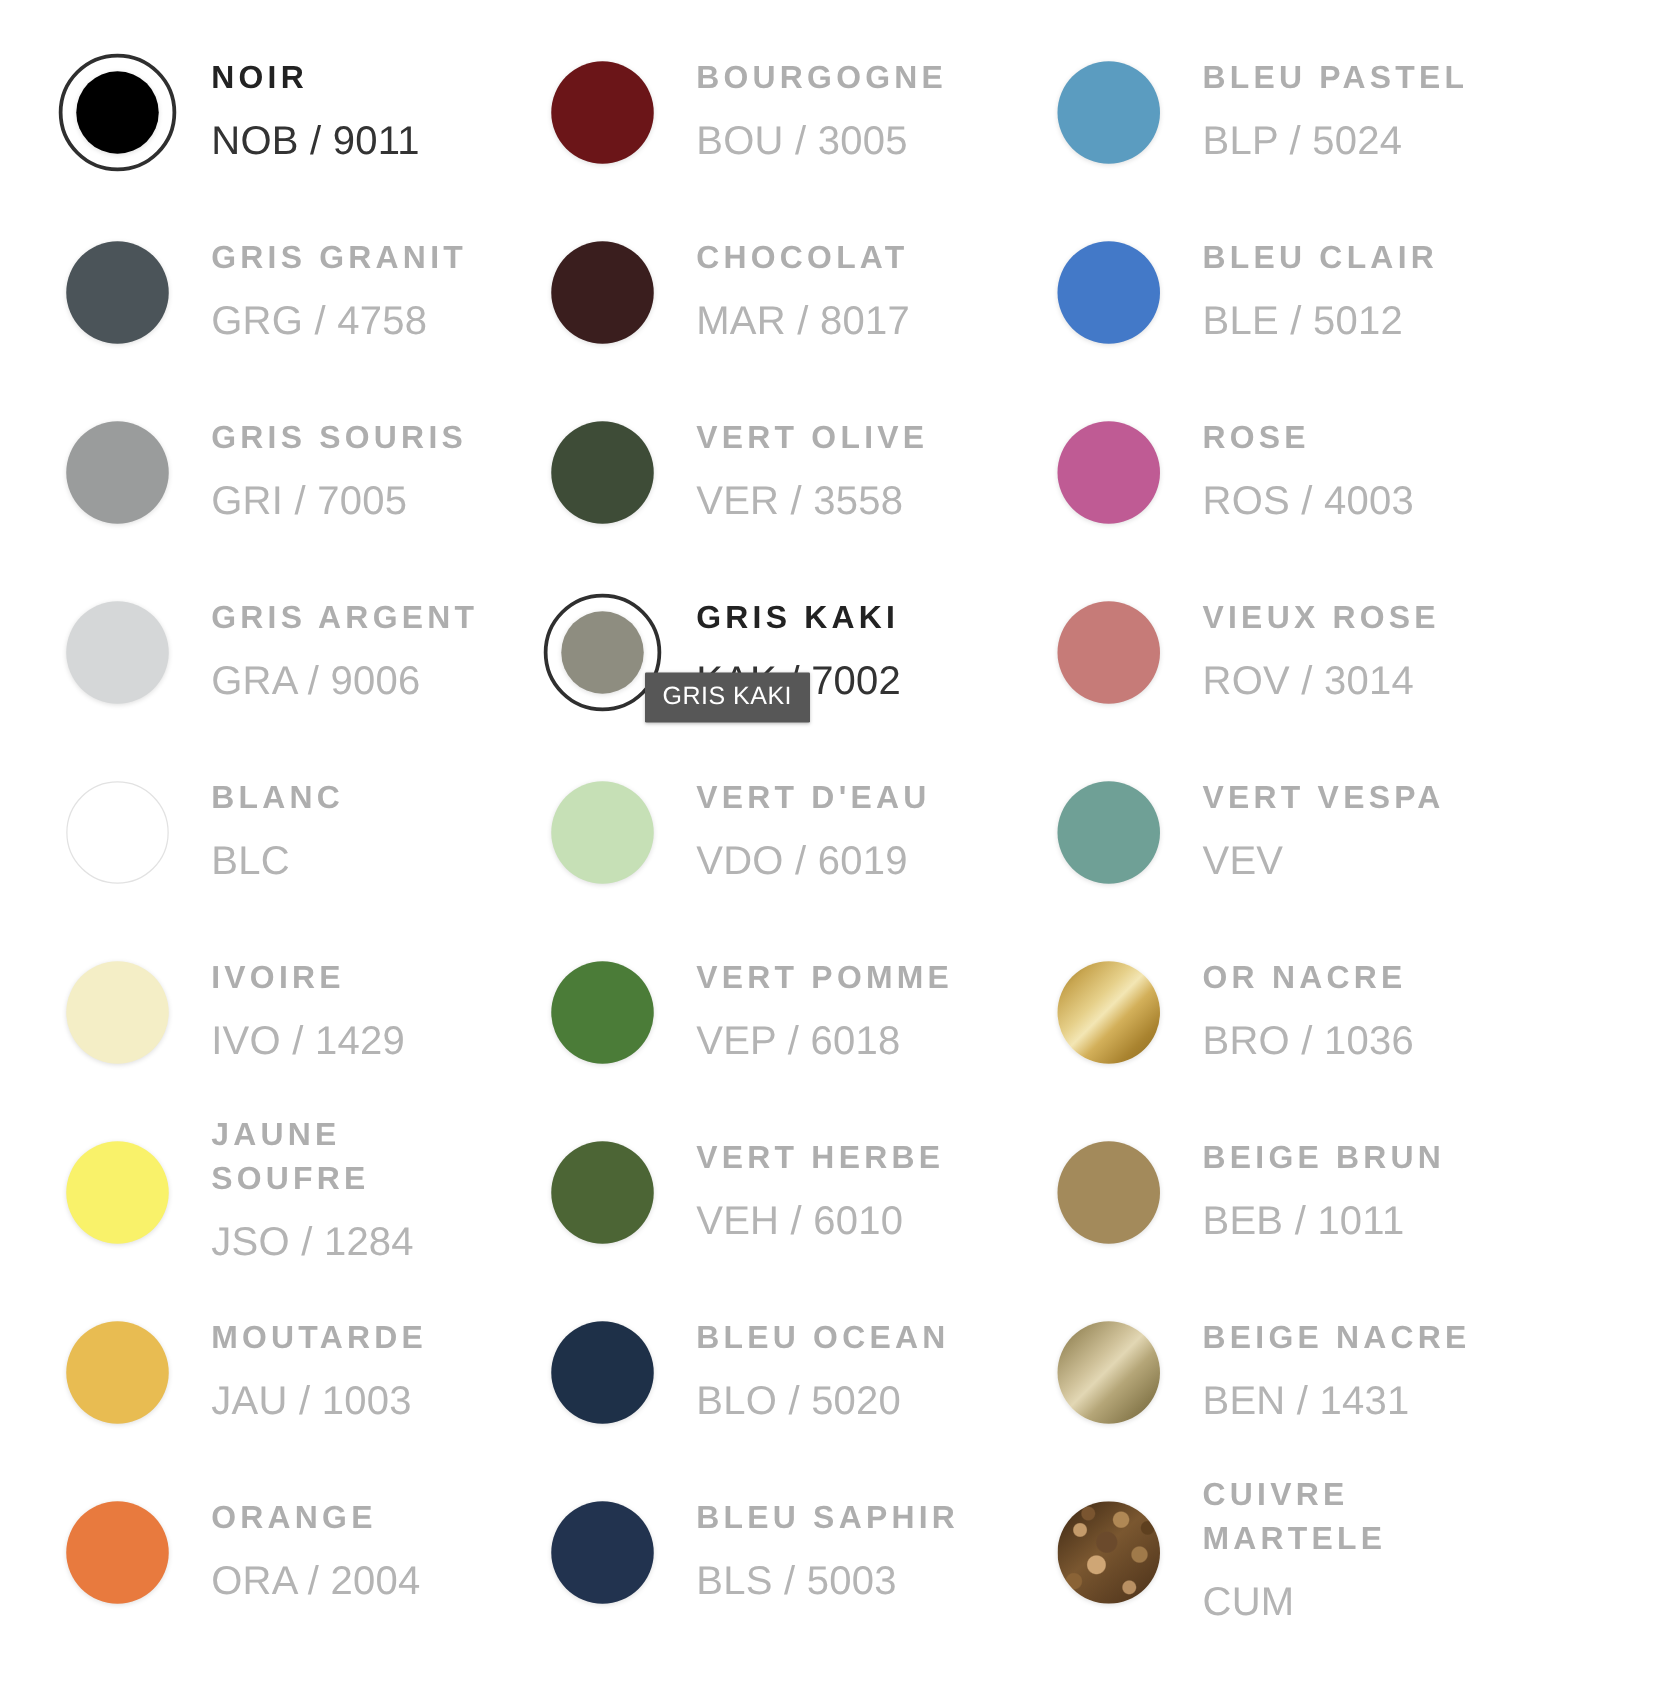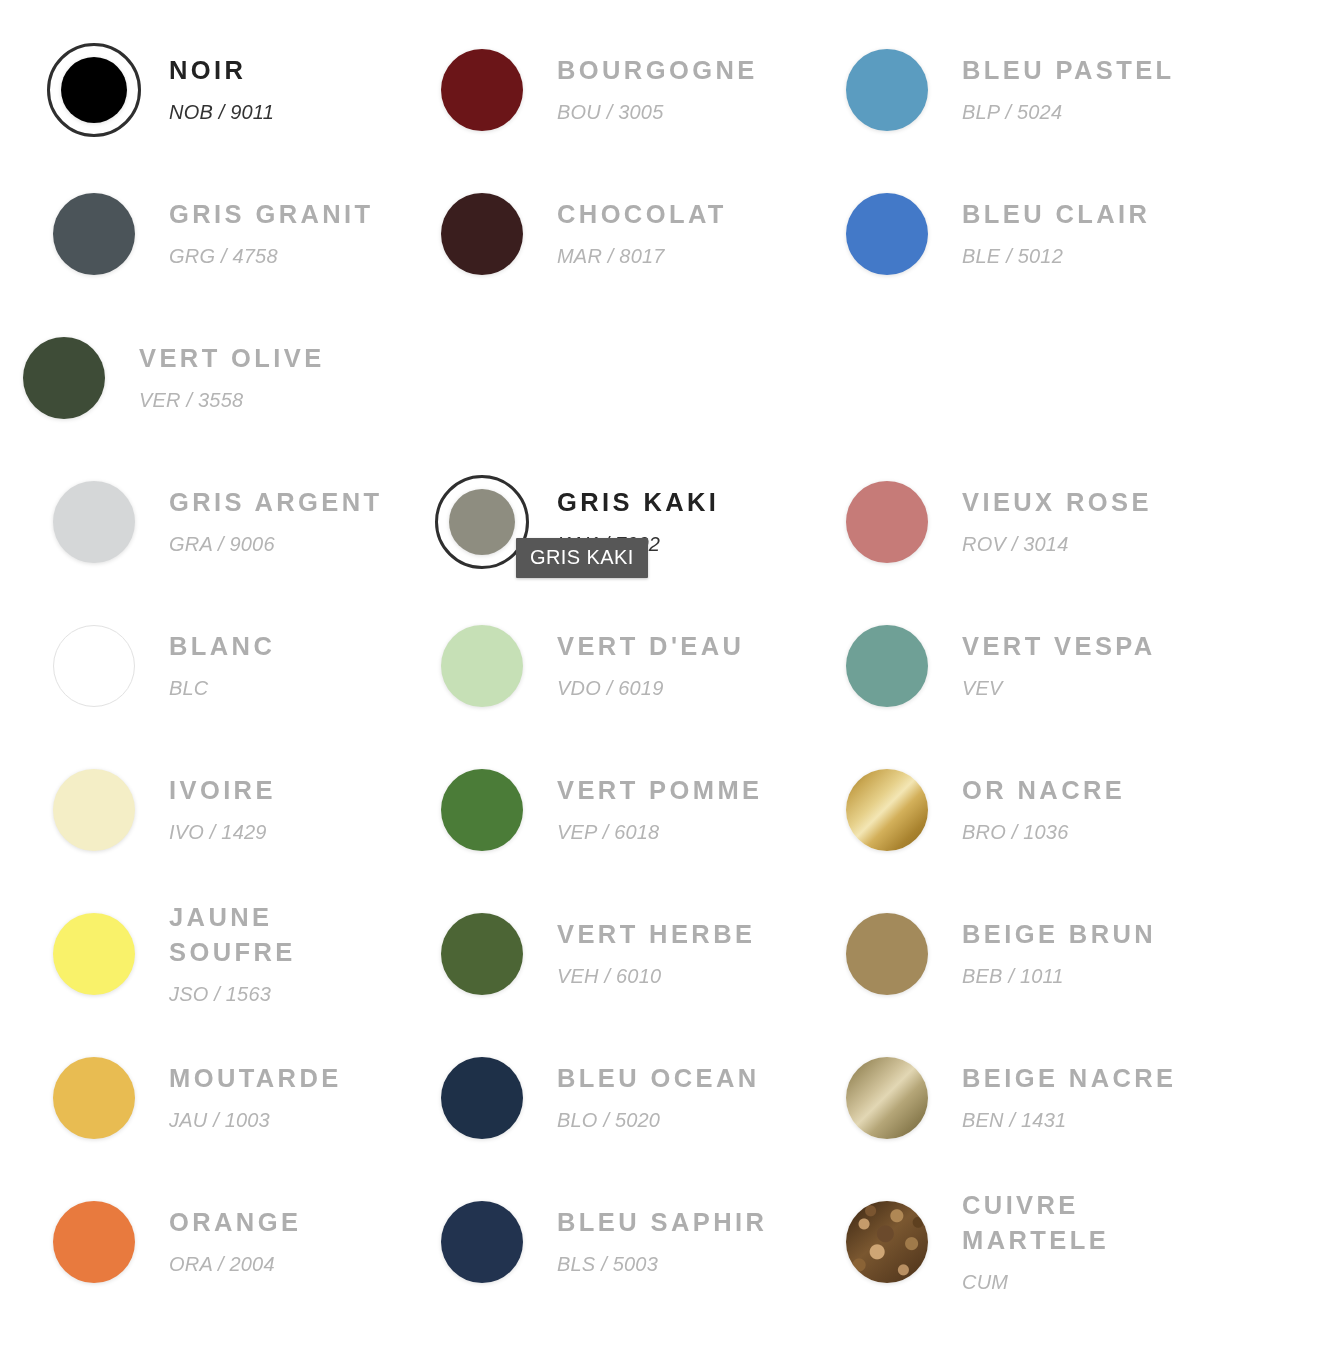--- a/index.html
+++ b/index.html
@@ -75,26 +75,25 @@
   .color-name {
     font-size: 25.5px;
     font-weight: bold;
     letter-spacing: 3.4px;
     color: #aeaeae;
     line-height: 1.38;
     text-transform: uppercase;
     white-space: pre-line;
   }
   .color-ref {
-    font-size: 20px;
+    font-size: 32px;
     letter-spacing: 0.2px;
     color: #b4b4b4;
     line-height: 1.42;
     margin-top: 10px;
-    font-style: italic;
   }
   .color-cell.is-selected .color-name { color: #222222; }
   .color-cell.is-selected .color-ref  { color: #333333; }
 
   .tooltip {
     position: absolute;
     left: 98px;
     top: 88px;
     background: #575757;
     color: #ffffff;
@@ -164,29 +163,47 @@
         <div class="swatch-wrap">
           <div class="swatch-dot" style="background: rgb(67, 121, 200);"></div>
         </div>
         <div class="labels">
           <div class="color-name">BLEU CLAIR</div>
           <div class="color-ref">BLE / 5012</div>
         </div>
       </div>
     </div>
     <div class="color-row">
+      <div class="color-cell col-0">
+        <div class="swatch-wrap">
+          <div class="swatch-dot" style="background: rgb(154, 156, 156);"></div>
+        </div>
+        <div class="labels">
+          <div class="color-name">GRIS SOURIS</div>
+          <div class="color-ref">GRI / 7005</div>
+        </div>
+      </div>
       <div class="color-cell col-1">
         <div class="swatch-wrap">
           <div class="swatch-dot" style="background: rgb(62, 76, 55);"></div>
         </div>
         <div class="labels">
           <div class="color-name">VERT OLIVE</div>
           <div class="color-ref">VER / 3558</div>
         </div>
       </div>
+      <div class="color-cell col-2">
+        <div class="swatch-wrap">
+          <div class="swatch-dot" style="background: rgb(191, 91, 148);"></div>
+        </div>
+        <div class="labels">
+          <div class="color-name">ROSE</div>
+          <div class="color-ref">ROS / 4003</div>
+        </div>
+      </div>
     </div>
     <div class="color-row">
       <div class="color-cell col-0">
         <div class="swatch-wrap">
           <div class="swatch-dot" style="background: rgb(213, 215, 216);"></div>
         </div>
         <div class="labels">
           <div class="color-name">GRIS ARGENT</div>
           <div class="color-ref">GRA / 9006</div>
         </div>
@@ -271,21 +288,21 @@
       </div>
     </div>
     <div class="color-row">
       <div class="color-cell col-0">
         <div class="swatch-wrap">
           <div class="swatch-dot" style="background: rgb(249, 242, 106);"></div>
         </div>
         <div class="labels">
           <div class="color-name">JAUNE
 SOUFRE</div>
-          <div class="color-ref">JSO / 1563</div>
+          <div class="color-ref">JSO / 1284</div>
         </div>
       </div>
       <div class="color-cell col-1">
         <div class="swatch-wrap">
           <div class="swatch-dot" style="background: rgb(76, 101, 53);"></div>
         </div>
         <div class="labels">
           <div class="color-name">VERT HERBE</div>
           <div class="color-ref">VEH / 6010</div>
         </div>

